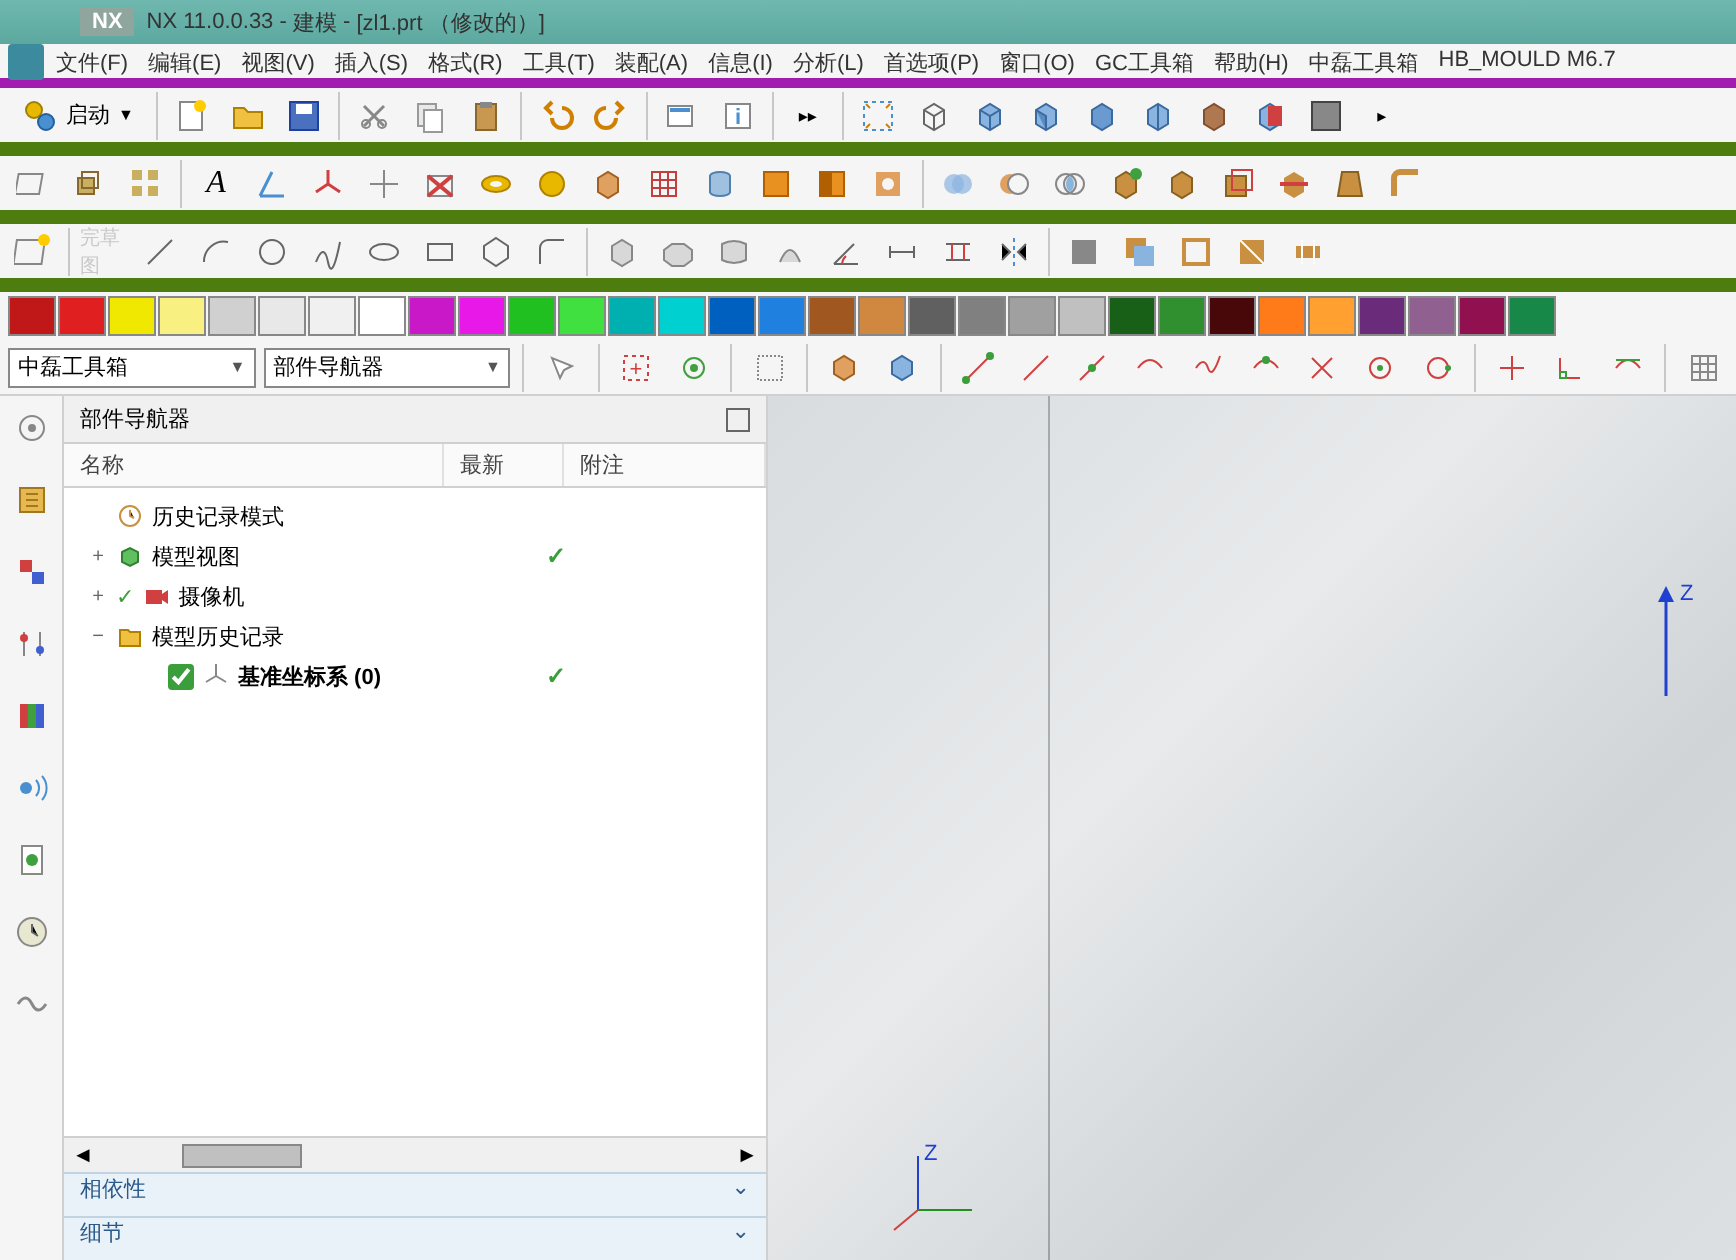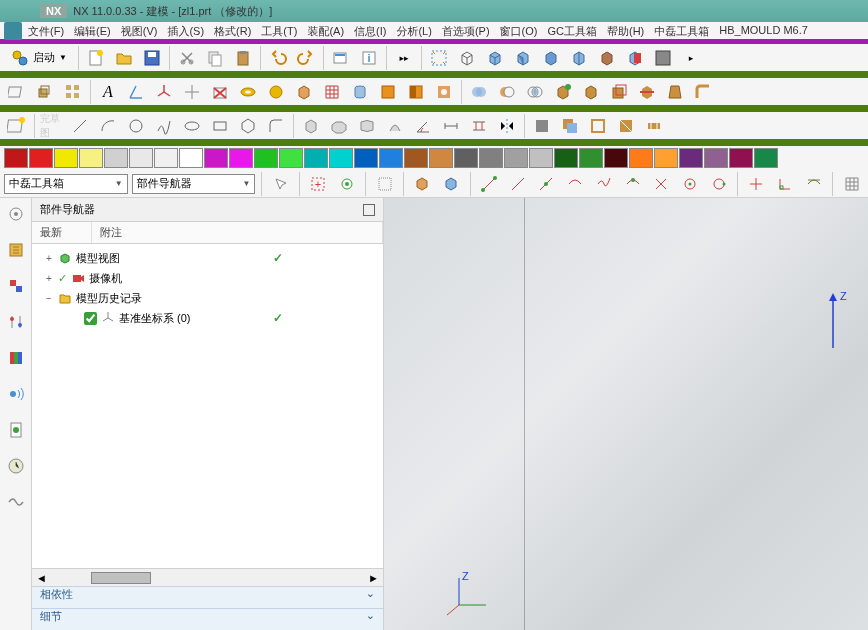--- a/index.html
+++ b/index.html
@@ -690,24 +690,33 @@
         </svg>
       </div>
   </div>
 
   <div class="navpanel">
     <div class="nav-header">
       <span>部件导航器</span>
       <div class="pin"></div>
     </div>
     <div class="nav-cols">
+      <div style="width:190px">名称</div>
       <div style="width:60px">最新</div>
       <div style="flex:1">附注</div>
     </div>
     <div class="tree">
+      <div class="tree-row">
+        <span class="expander"></span>
+        <svg width="14" height="14">
+            <circle cx="7" cy="7" r="5" fill="#fff" stroke="#c89040"></circle>
+            <path d="M7 4v3l2 1" stroke="#c89040"></path>
+          </svg>
+        <span>历史记录模式</span>
+      </div>
       <div class="tree-row">
         <span class="expander">+</span>
         <svg width="14" height="14">
             <path d="M3 5l4-2 4 2v5l-4 2-4-2z" fill="#60c060" stroke="#308030"></path>
           </svg>
         <span>模型视图</span>
         <span class="check">✓</span>
       </div>
       <div class="tree-row">
         <span class="expander">+</span>
@@ -723,21 +732,21 @@
         <svg width="14" height="14">
             <path d="M2 4h4l1 1h5v7H2z" fill="#f0c040" stroke="#b08000"></path>
           </svg>
         <span>模型历史记录</span>
       </div>
       <div class="tree-row indent2">
         <input type="checkbox" checked="" style="accent-color: rgb(58, 158, 58);">
         <svg width="14" height="14">
             <path d="M7 7L2 10M7 7l5 3M7 7V1" stroke="#888"></path>
           </svg>
-        <span style="font-weight:normal">基准坐标系 (0)</span>
+        <span style="font-weight:bold">基准坐标系 (0)</span>
         <span class="check">✓</span>
       </div>
     </div>
     <div class="scrollbar-h">
       <span style="padding:0 4px">◄</span>
         <div class="thumb"></div>
         <span style="margin-left:auto;padding:0 4px">►</span>
     </div>
     <div class="accordion">
       <span>相依性</span>

